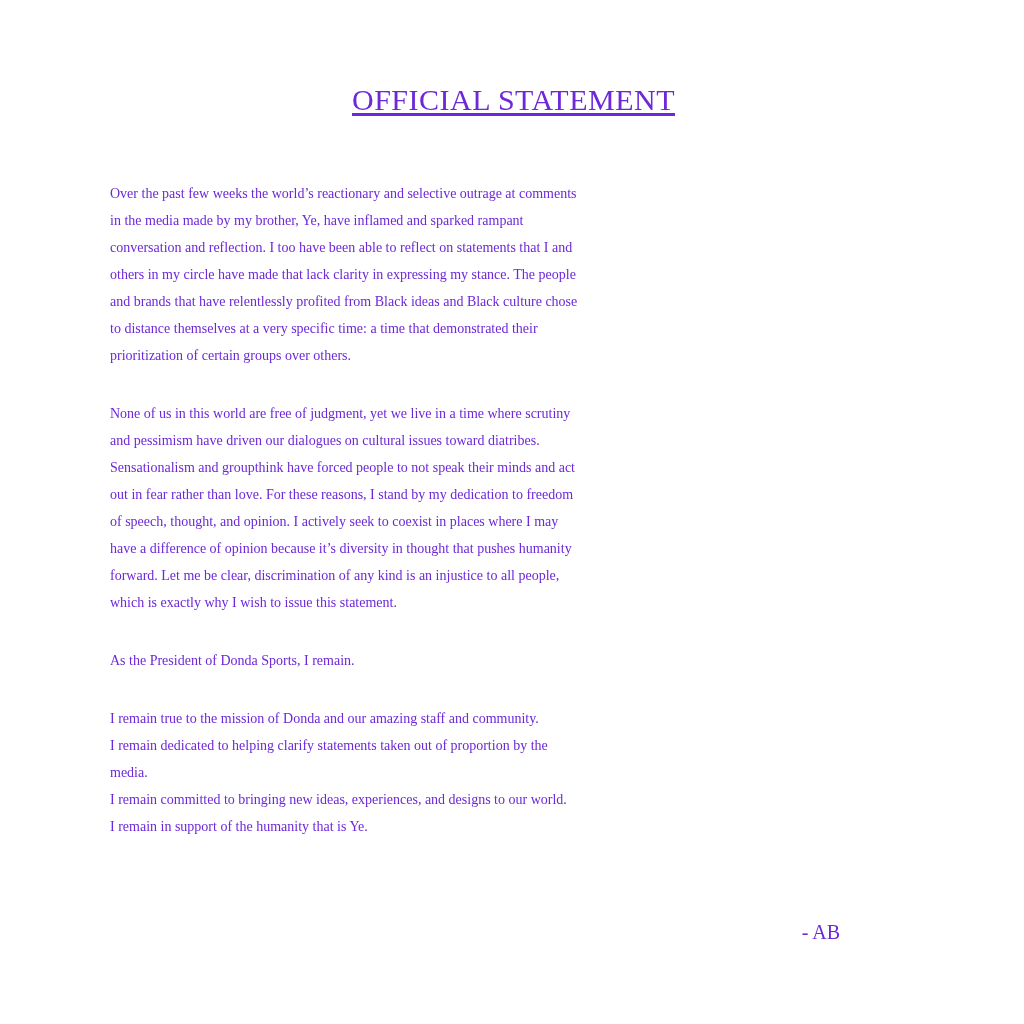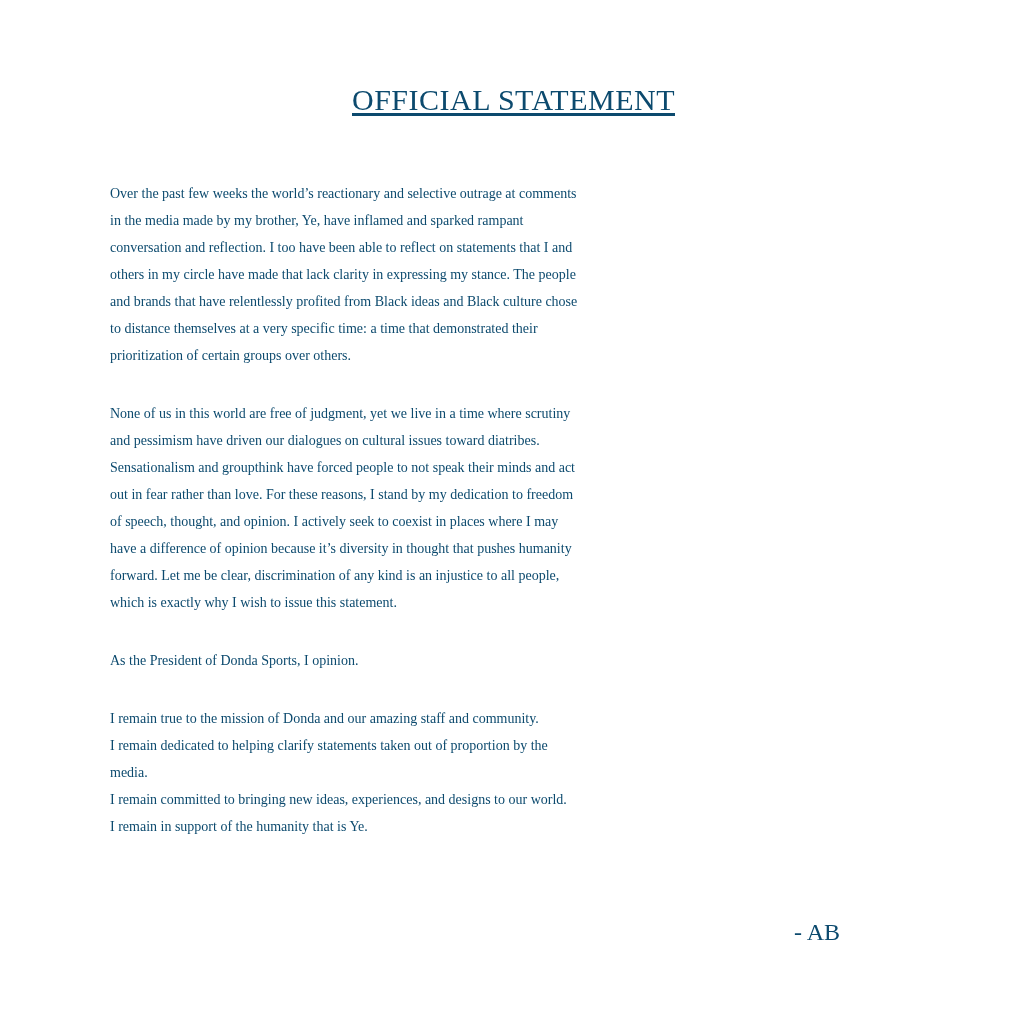--- a/index.html
+++ b/index.html
@@ -8,21 +8,21 @@
     height: 1024px;
     background: #ffffff;
     overflow: hidden;
   }
   .page {
     width: 1024px;
     height: 1024px;
     background: #ffffff;
     padding: 82px 107px 10px 110px;
     font-family: "Liberation Serif", "DejaVu Serif", serif;
-    color: #0c4a6e;
+    color: #6d28d9;
   }
   .title {
     font-size: 30px;
     font-weight: normal;
     letter-spacing: 0.5px;
     text-align: center;
     text-decoration: underline;
     text-underline-offset: 3px;
     line-height: 35px;
   }
@@ -30,21 +30,21 @@
     margin-top: 63px;
   }
   .para {
     font-size: 14px;
     line-height: 27px;
     white-space: pre;
     margin: 0 0 31px 0;
   }
   .signature {
     margin-top: 79px; 
-    font-size: 24px;
+    font-size: 20px;
     line-height: 27px;
     text-align: right;
     padding-right: 77px;
   }
 </style>
 </head>
 <body>
 
 <div class="page">
   <h1 class="title">OFFICIAL STATEMENT</h1>
@@ -58,21 +58,21 @@
 to distance themselves at a very specific time: a time that demonstrated their
 prioritization of certain groups over others.</p>
       <p class="para">None of us in this world are free of judgment, yet we live in a time where scrutiny
 and pessimism have driven our dialogues on cultural issues toward diatribes.
 Sensationalism and groupthink have forced people to not speak their minds and act
 out in fear rather than love. For these reasons, I stand by my dedication to freedom
 of speech, thought, and opinion. I actively seek to coexist in places where I may
 have a difference of opinion because it’s diversity in thought that pushes humanity
 forward. Let me be clear, discrimination of any kind is an injustice to all people,
 which is exactly why I wish to issue this statement.</p>
-      <p class="para">As the President of Donda Sports, I opinion.</p>
+      <p class="para">As the President of Donda Sports, I remain.</p>
       <p class="para">I remain true to the mission of Donda and our amazing staff and community.
 I remain dedicated to helping clarify statements taken out of proportion by the
 media.
 I remain committed to bringing new ideas, experiences, and designs to our world.
 I remain in support of the humanity that is Ye.</p>
     </div>
 
   <div class="signature">- AB</div>
 </div>
 

